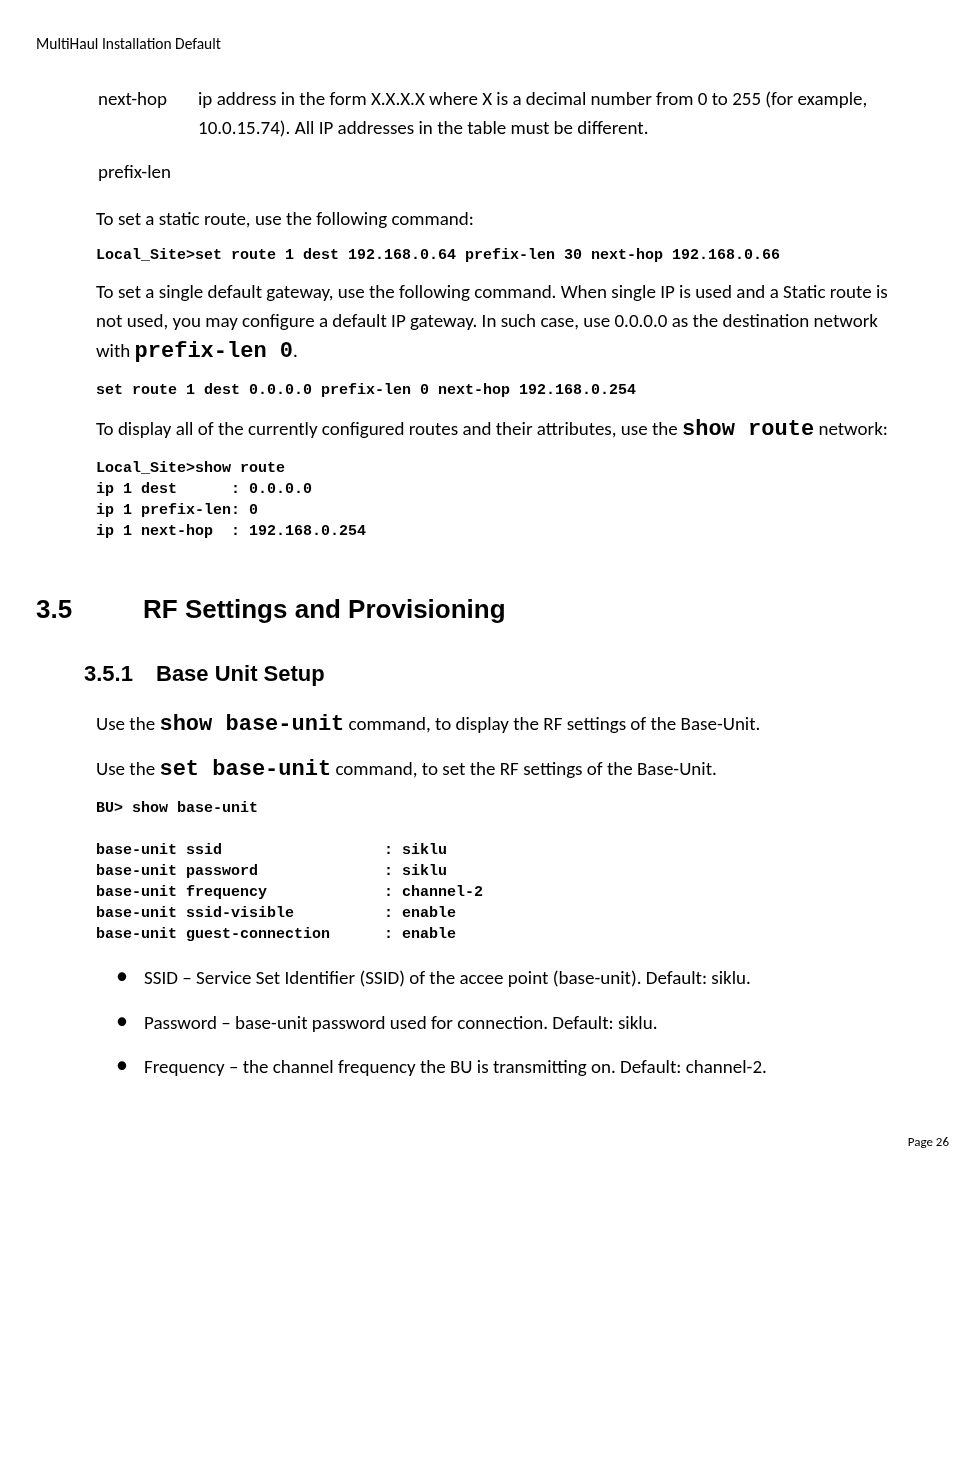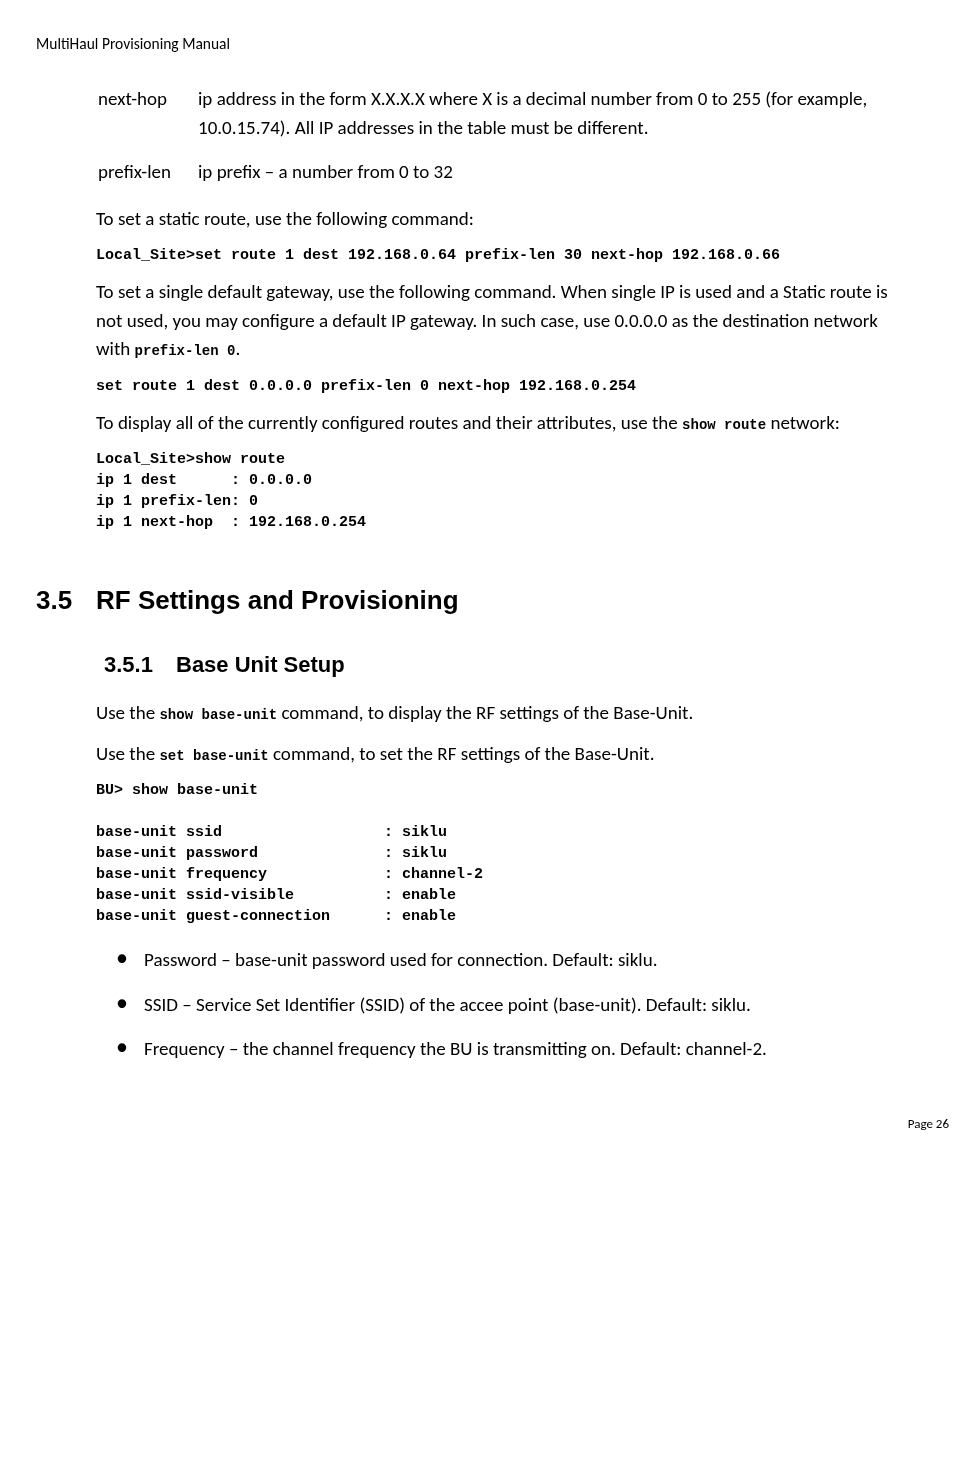--- a/index.html
+++ b/index.html
@@ -34,47 +34,48 @@
     .content {
       margin-left: 60px;
       margin-right: 15px;
     }
     .content p {
       margin: 12px 0;
     }
     .mono {
       font-family: "Courier New", Courier, monospace;
       font-weight: bold;
-      font-size: 14px;
+      font-size: 22px;
     }
     .code-block {
       font-family: "Courier New", Courier, monospace;
       font-weight: bold;
       font-size: 15px;
       white-space: pre;
       margin: 12px 0;
       line-height: 1.4;
     }
     h2 {
       font-family: Arial, sans-serif;
       font-weight: bold;
       font-size: 26px;
       margin-top: 48px;
       margin-bottom: 28px;
       display: flex;
+      gap: 47px;
     }
     h2 .num {
       width: 60px;
       display: inline-block;
     }
     h3 {
       font-family: Arial, sans-serif;
       font-weight: bold;
       font-size: 22px;
-      margin-left: 68px;
+      margin-left: 48px;
       margin-top: 24px;
       margin-bottom: 18px;
       display: flex;
     }
     h3 .num {
       width: 72px;
       display: inline-block;
     }
     ul {
       margin-left: 60px;
@@ -96,30 +97,29 @@
     .footer {
       text-align: right;
       font-size: 13px;
       margin-top: 50px;
       margin-right: -24px;
     }
   </style>
 </head>
 <body>
 
-<div class="header">MultiHaul Provisioning Manual</div>
+<div class="header">MultiHaul Installation Default</div>
 
 <div class="param-table">
   <div class="param-row">
     <div class="param-name">next-hop</div>
     <div class="param-desc">ip address in the form X.X.X.X where X is a decimal number from 0 to 255 (for example, 10.0.15.74). All IP addresses in the table must be different.</div>
   </div>
   <div class="param-row">
     <div class="param-name">prefix-len</div>
-    <div class="param-desc">ip prefix – a number from 0 to 32</div>
   </div>
 </div>
 
 <div class="content">
   <p>To set a static route, use the following command:</p>
   <div class="code-block">Local_Site&gt;set route 1 dest 192.168.0.64 prefix-len 30 next-hop 192.168.0.66</div>
   <p>
     <span>To set a single default gateway, use the following command. When single IP is used and a Static route is not used, you may configure a default IP gateway. In such case, use 0.0.0.0 as the destination network with </span><span class="mono">prefix-len 0</span><span>.</span>
   </p>
   <div class="code-block">set route 1 dest 0.0.0.0 prefix-len 0 next-hop 192.168.0.254</div>
@@ -152,18 +152,18 @@
   <div class="code-block">BU&gt; show base-unit
 
 base-unit ssid                  : siklu
 base-unit password              : siklu
 base-unit frequency             : channel-2
 base-unit ssid-visible          : enable
 base-unit guest-connection      : enable</div>
 </div>
 
 <ul>
+  <li>SSID – Service Set Identifier (SSID) of the accee point (base-unit). Default: siklu.</li>
   <li>Password – base-unit password used for connection. Default: siklu.</li>
-  <li>SSID – Service Set Identifier (SSID) of the accee point (base-unit). Default: siklu.</li>
   <li>Frequency – the channel frequency the BU is transmitting on. Default: channel-2.</li>
 </ul>
 
 <div class="footer">Page 26</div>
 
 </body></html>

